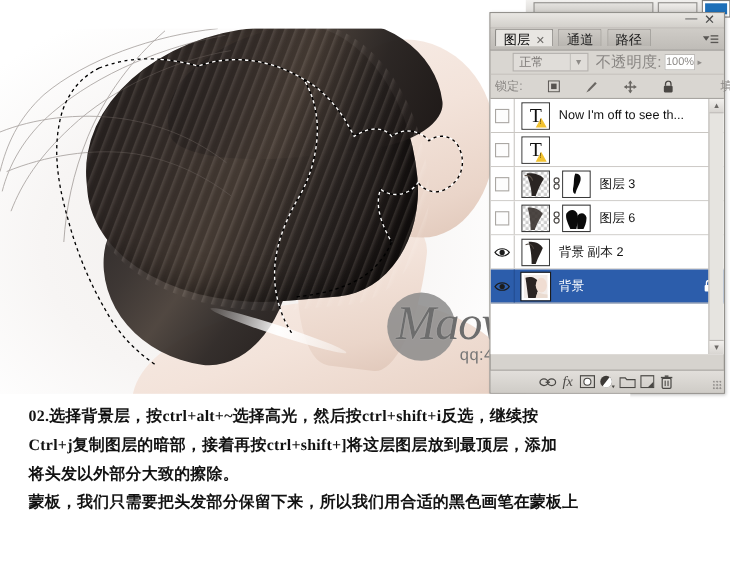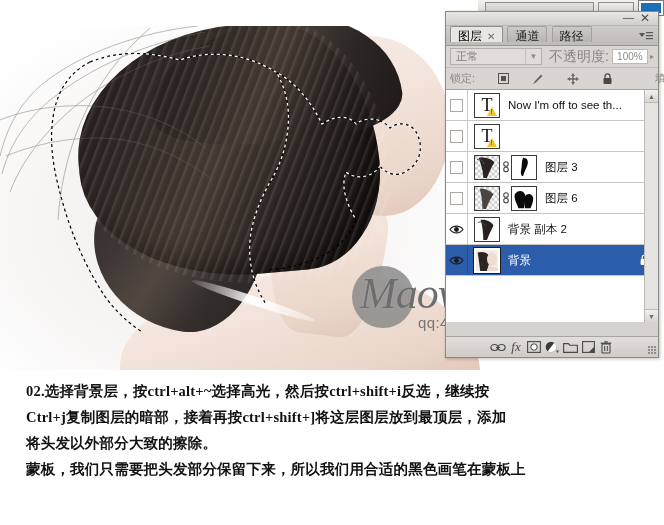--- a/index.html
+++ b/index.html
@@ -270,21 +270,21 @@
     position: absolute; right: 4px; top: 3px;
     width: 16px; height: 14px;
   }
   
   #blend-row {
     height: 22px;
     background: #d9d6d1;
     border-bottom: 1px solid #c2bfba;
     display: flex;
     align-items: center;
-    padding: 0 4px;
+    padding: 0 20px;
     box-sizing: border-box;
   }
   #blend-select {
     width: 92px; height: 17px;
     background: #e0ddd9;
     border: 1px solid #b3b0ac;
     position: relative;
     display: flex; align-items: center;
     box-sizing: border-box;
   }
@@ -499,21 +499,21 @@
     position: absolute; right: 2px; bottom: 3px;
     width: 8px; height: 8px;
     background-image:
       radial-gradient(circle at 1px 1px, #908d8a 0.8px, transparent 1px);
     background-size: 3px 3px;
   }
 
   
   #caption {
     position: absolute;
-    left: 0; top: 370px;
+    left: 0; top: 358px;
     width: 573px; height: 155px;
     background: #ffffff;
     padding: 8px 22px 0 26px;
     box-sizing: border-box;
   }
   .cap-line {
     font-family: "Liberation Serif", serif;
     font-weight: bold;
     font-size: 14.5px;
     line-height: 26px;

